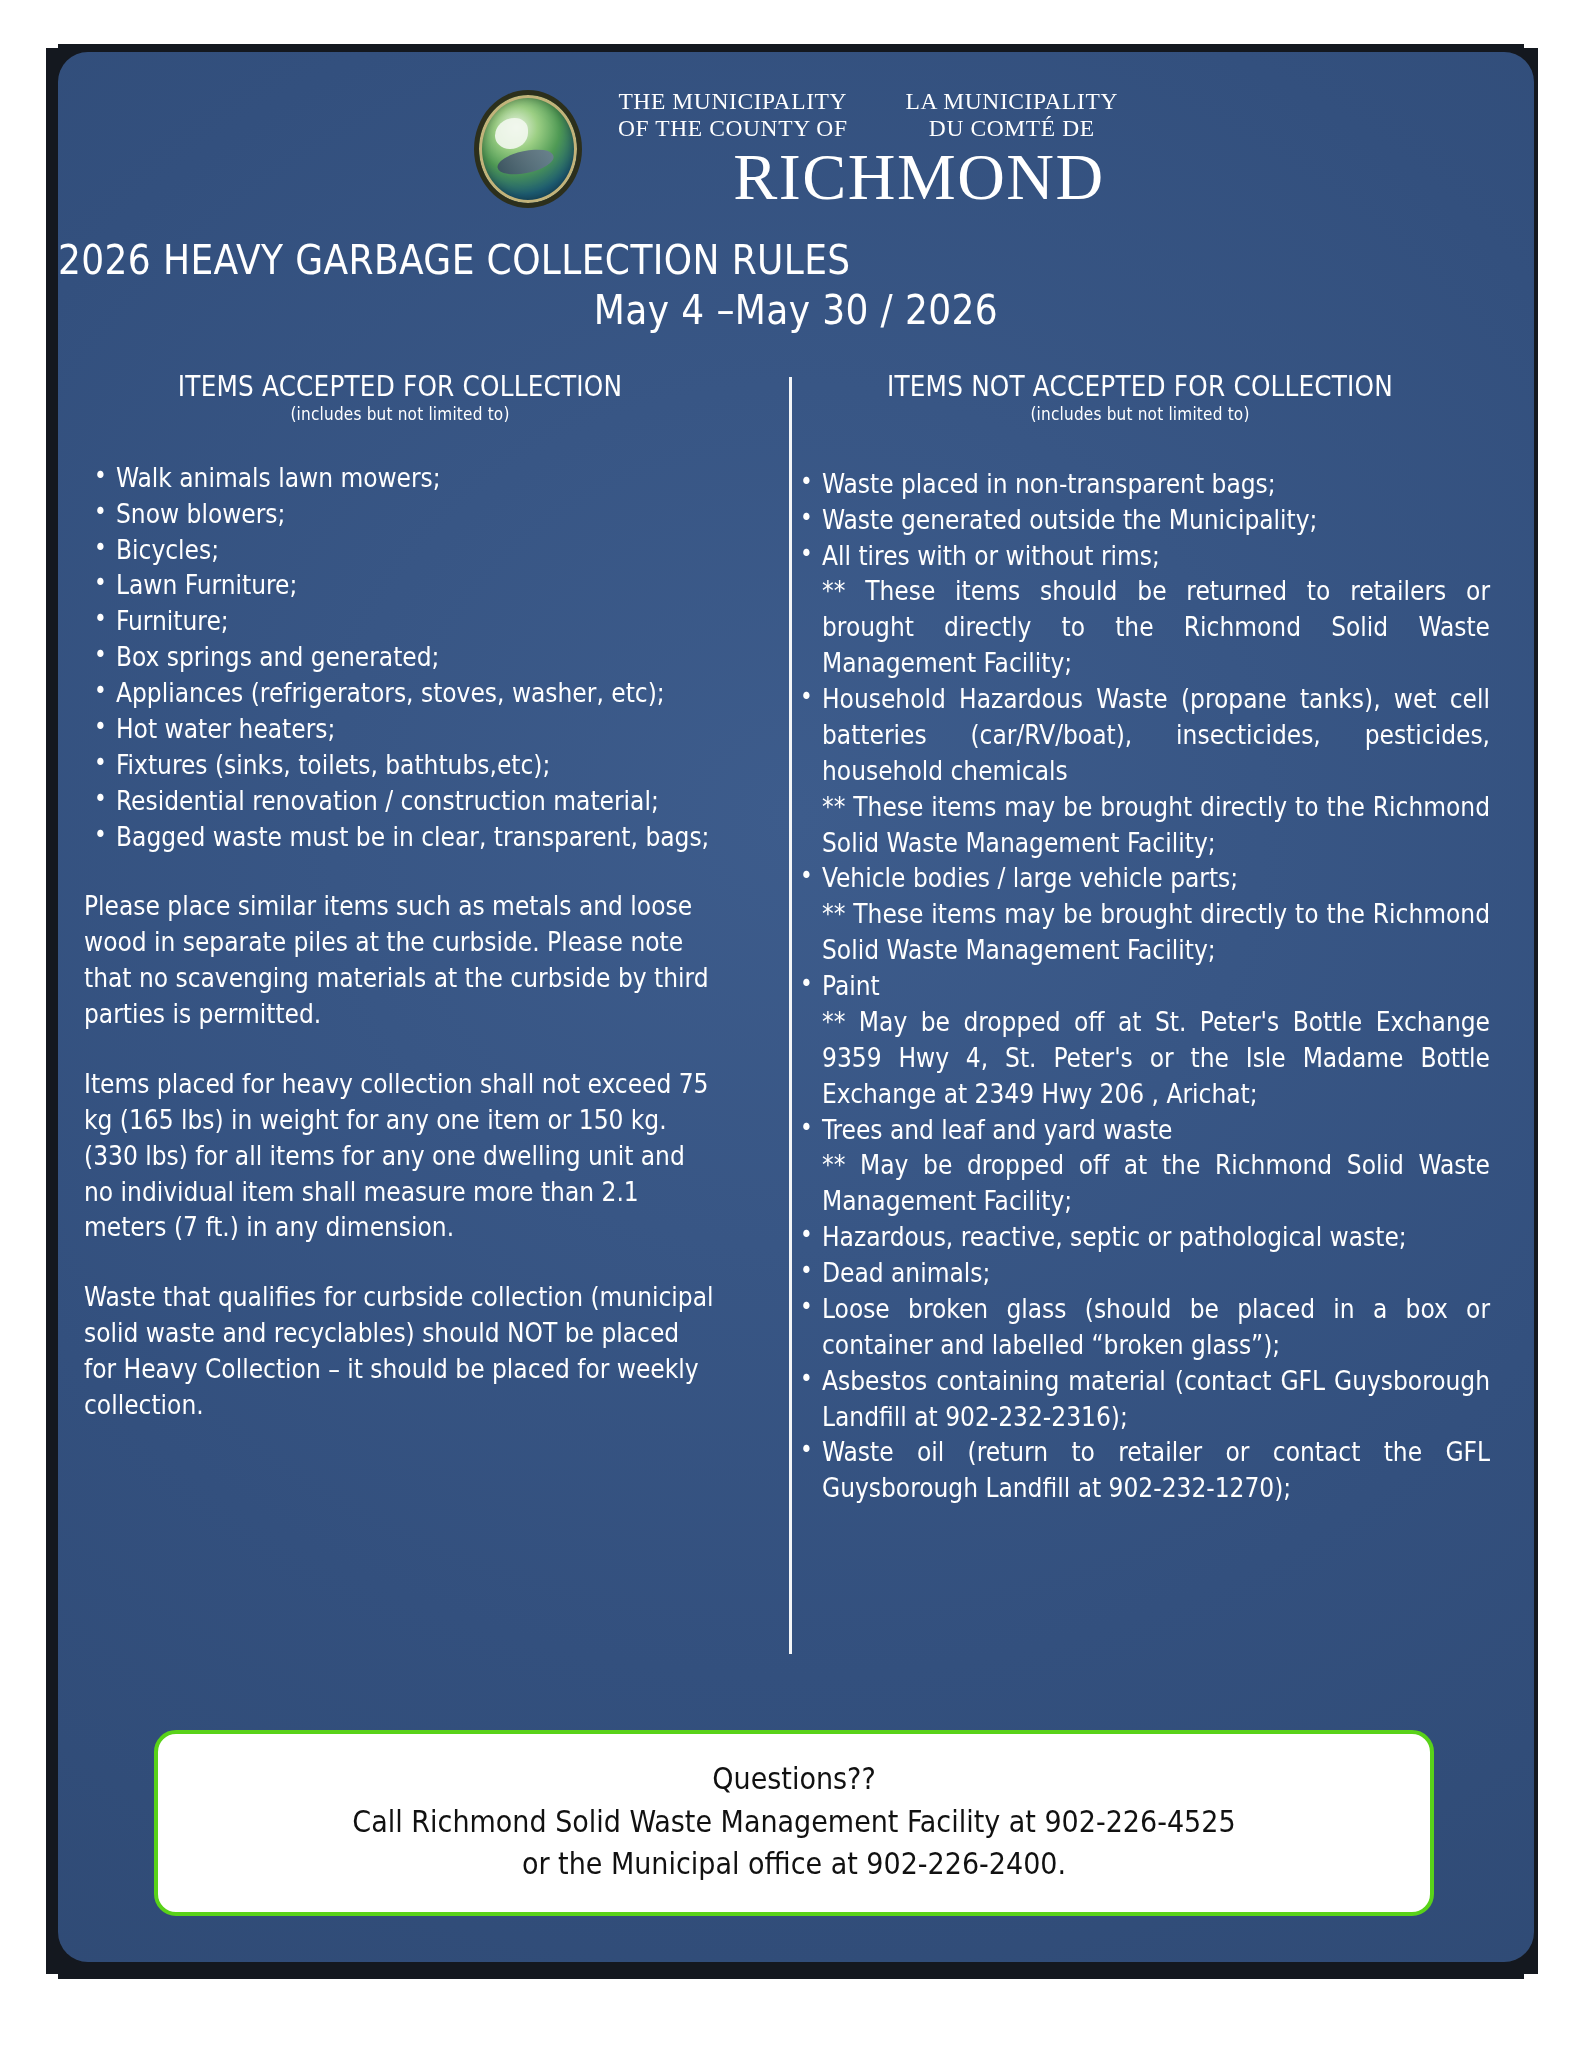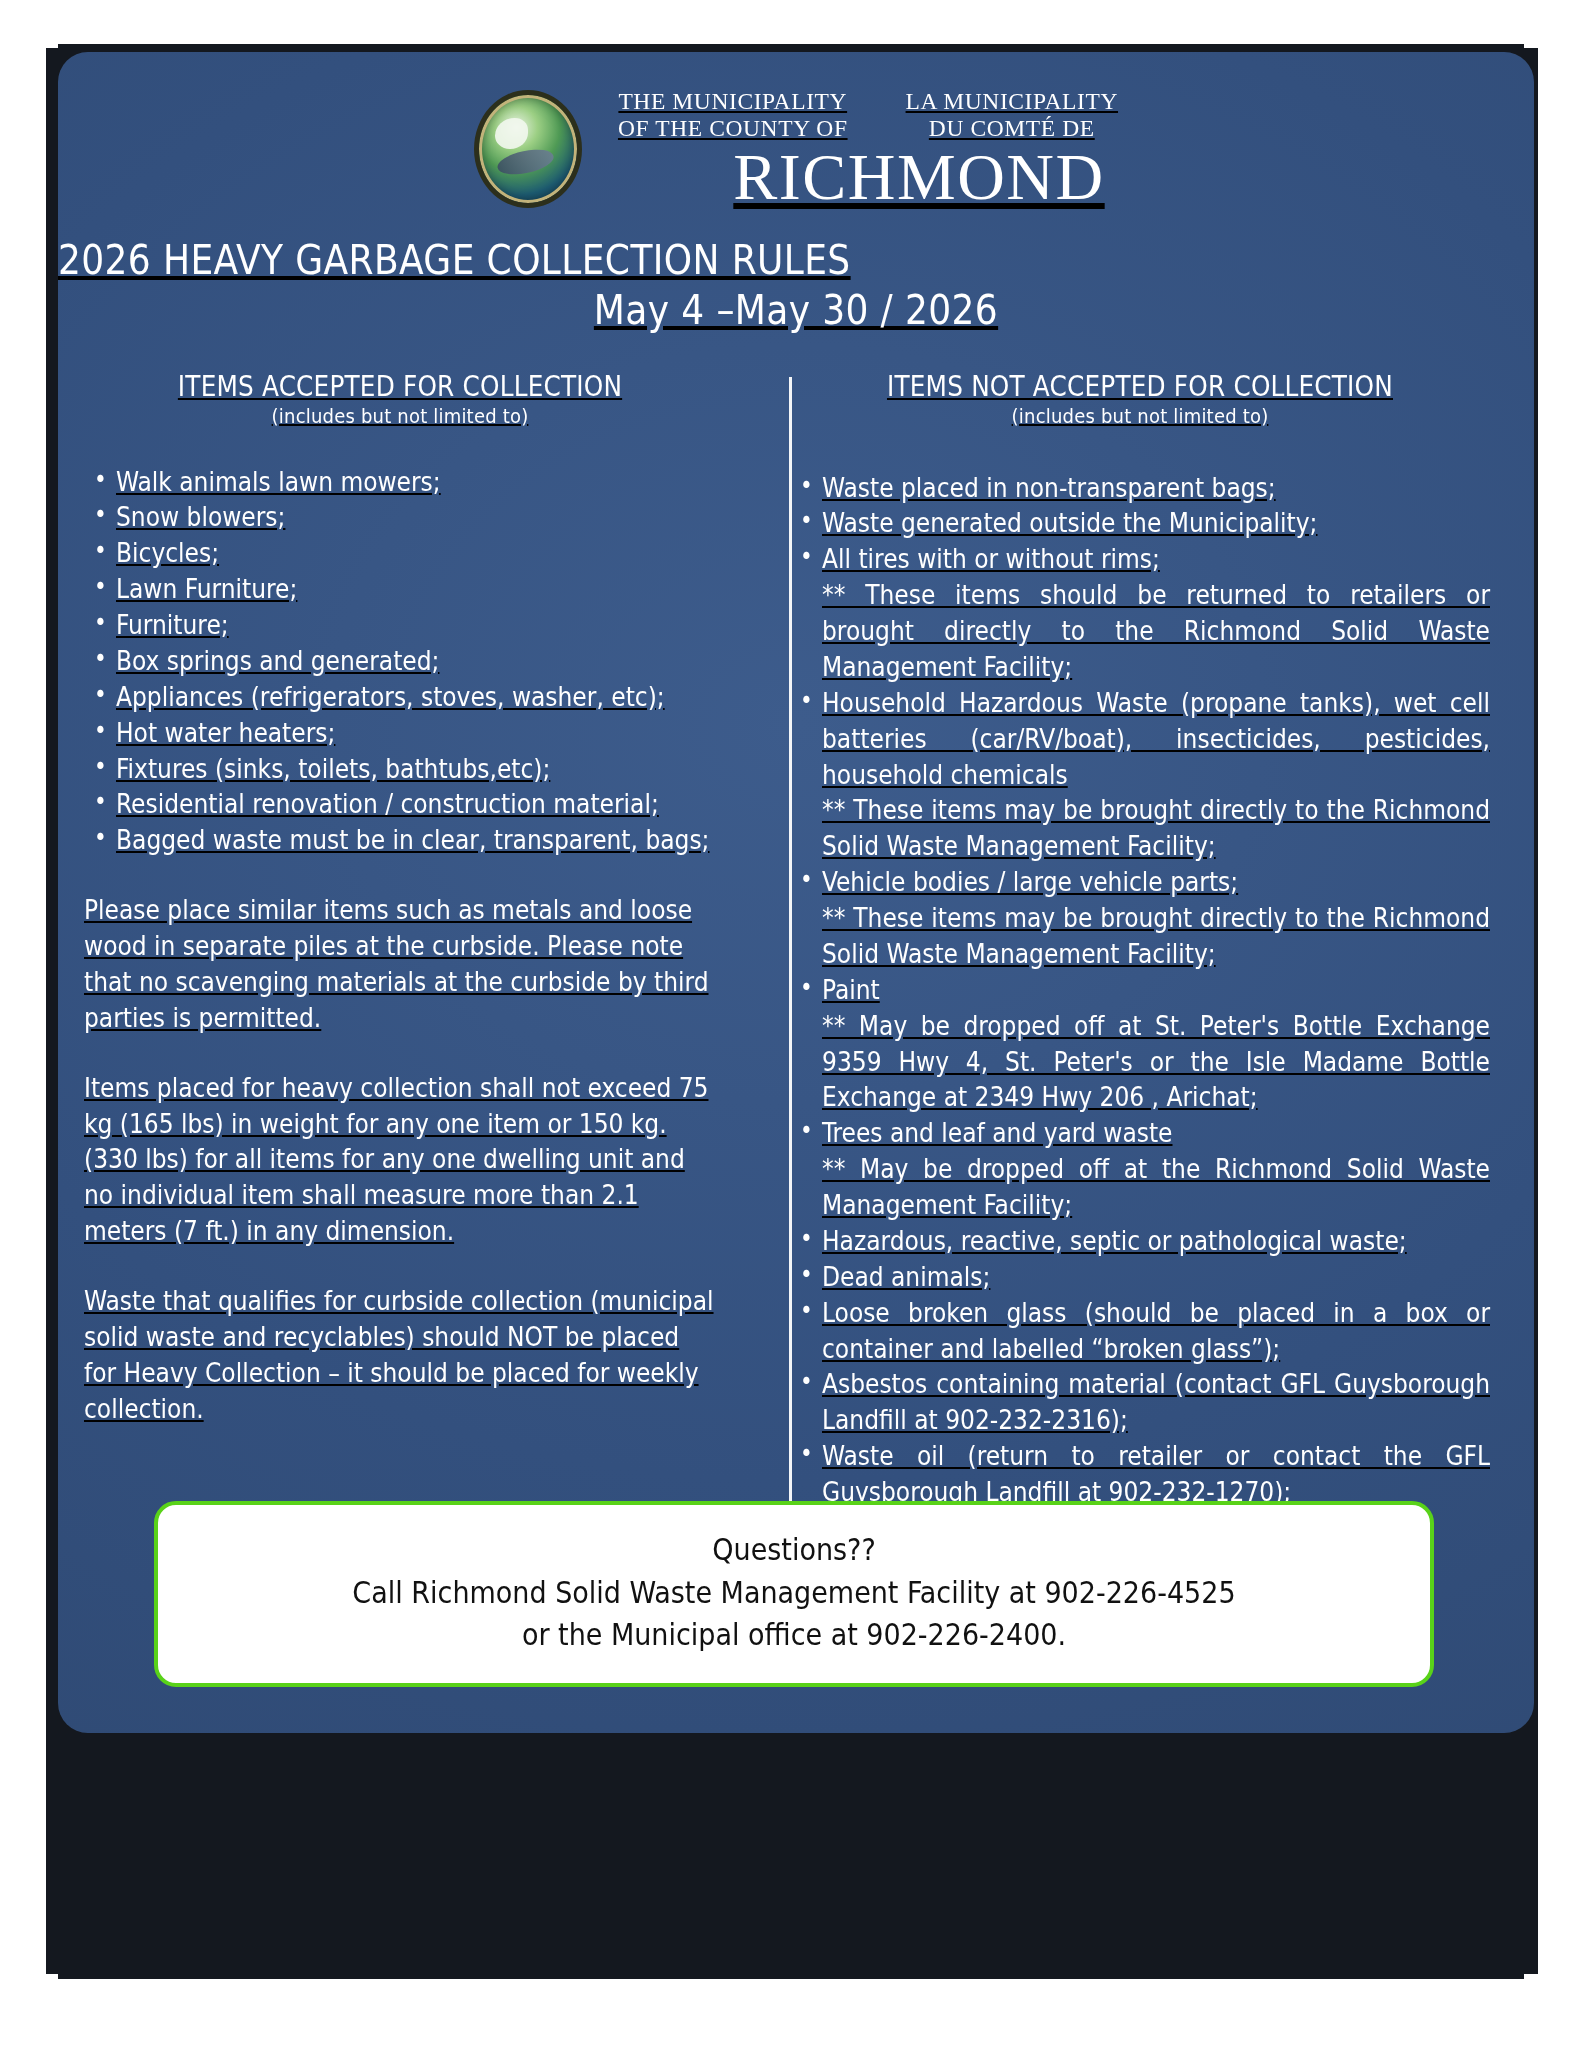--- a/index.html
+++ b/index.html
@@ -43,26 +43,25 @@
     position: absolute;
     background: #ffffff;
   }
 
   
   .card {
     position: absolute;
     left: 58px;
     top: 52px;
     width: 1476px;
-    height: 1681px;
+    height: 1910px;
     background:
       radial-gradient(ellipse 140% 100% at 50% 40%, #3d5c8c 0%, #33507e 45%, #2c456c 100%);
     border-radius: 30px;
     overflow: hidden;
-    text-decoration: underline;
   }
 
   
   .logo-row {
     display: flex;
     align-items: center;
     justify-content: center;
     padding-top: 36px;
     gap: 0px;
   }
@@ -159,21 +158,21 @@
     background: #f4f6f8;
   }
 
   .col-head {
     text-align: center;
     font-family: "DejaVu Sans Condensed", "Liberation Sans Narrow", "Liberation Sans", sans-serif;
     font-size: 27.5px;
     line-height: 1.25;
     letter-spacing: .2px;
   }
-  .col-head .sub { font-size: 20px; }
+  .col-head .sub { font-size: 17px; }
 
   ul.items {
     list-style: none;
     margin: 36px 0 0 0;
     padding: 0;
   }
   ul.items.right { margin-top: 42px; }
 
   ul.items li {
     position: relative;

